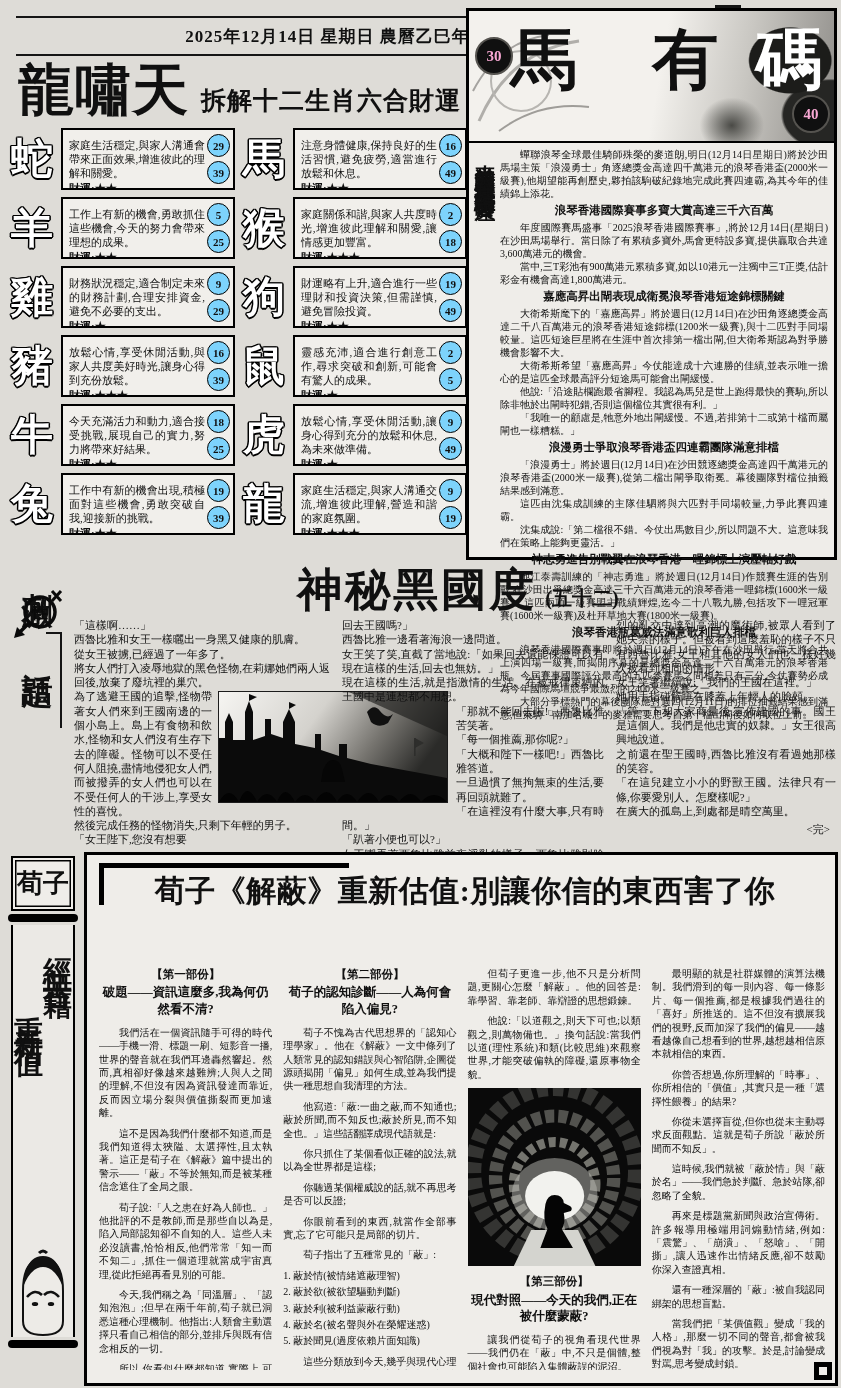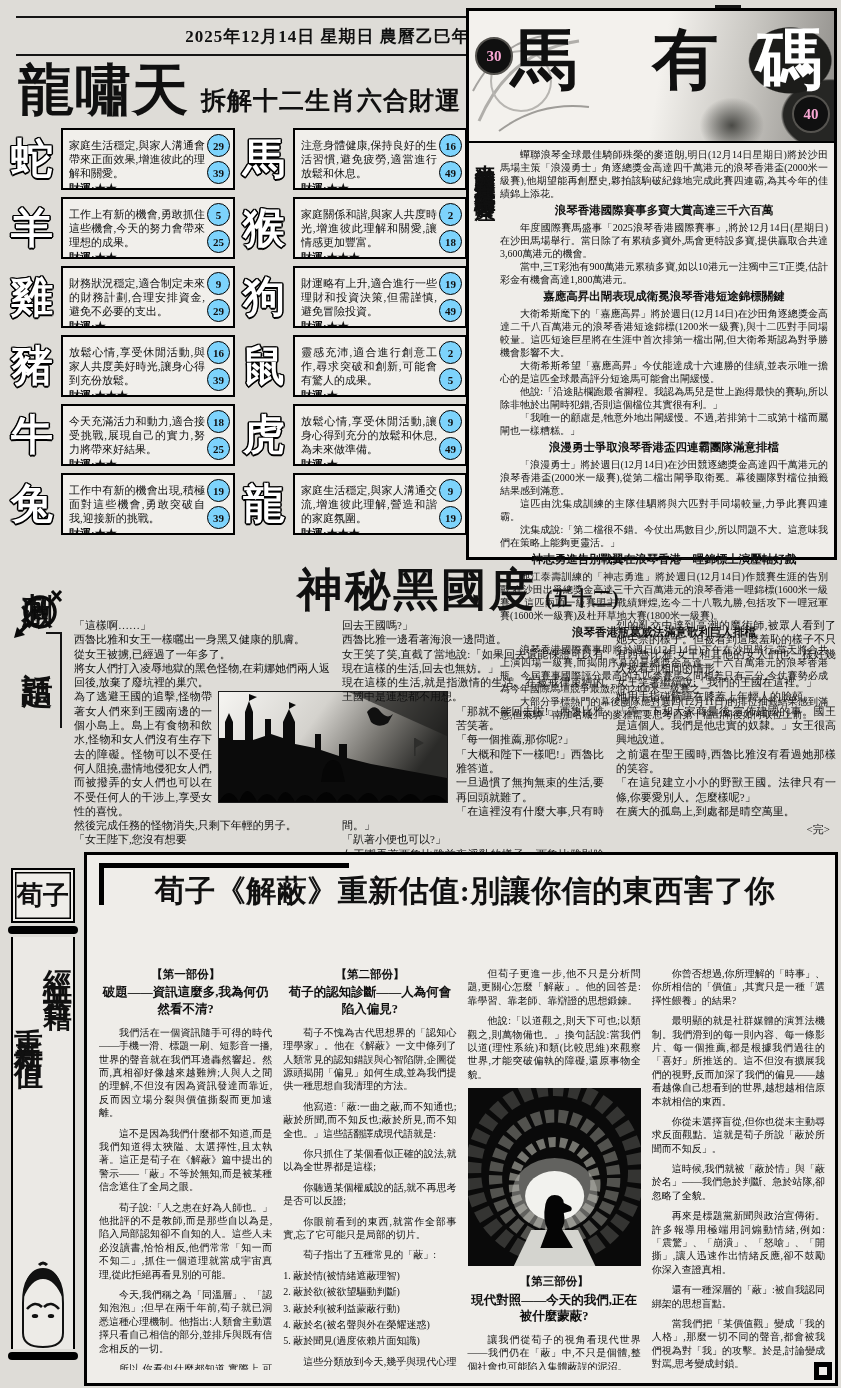--- a/index.html
+++ b/index.html
@@ -67,21 +67,21 @@
   .st-c1{width:256px;} .st-c2{width:262px;} .st-c3{flex:1;}
   .sp{margin:0;text-indent:1em;}
   .sp.ni{text-indent:0;}
   .castle{float:right;width:228px;height:110px;margin:2px -118px 3px 6px;
     border:1px solid #1c1c1c;background:#888;}
   .sp-l{float:left;width:114px;height:108px;}
   .st-end{text-align:right;margin:4px 6px 0 0;font-size:11px;}
   .st-author{text-align:right;font-size:17px;font-weight:900;margin-top:16px;}
   
   #xunzi{position:absolute;left:8px;top:852px;width:830px;height:534px;}
-  .xz-scroll{position:absolute;left:0;top:16px;width:70px;}
+  .xz-scroll{position:absolute;left:0;top:4px;width:70px;}
   .xz-s1{border:2.5px solid #000;background:#efede9;margin:0 3px;padding:8px 2px;
     text-align:center;font-size:26px;font-weight:900;
     box-shadow:inset 0 0 0 2px #efede9, inset 0 0 0 3.5px #000;}
   .xz-roller{position:relative;height:8px;background:#000;border-radius:4px;margin:3px 0;}
   .xz-s2{position:relative;border-left:2.5px solid #000;border-right:2.5px solid #000;
     background:#ebe9e5;margin:0 3px;height:412px;}
   .xz-v{writing-mode:vertical-rl;text-orientation:upright;font-size:29px;font-weight:900;
     letter-spacing:11px;line-height:1;position:absolute;}
   .xz-v-r{right:1px;top:10px;} .xz-v-l{left:1px;top:68px;}
   .xz-face{position:absolute;left:50%;transform:translateX(-50%);bottom:0;}
@@ -394,22 +394,22 @@
           <ellipse cx="85" cy="106" rx="42" ry="36" fill="#b9b9b3" opacity="0.5"></ellipse>
           <ellipse cx="85" cy="108" rx="29" ry="25" fill="#f2f2ee"></ellipse>
           <path d="M45,178 L125,178 L108,142 L62,142 Z" fill="#d4d4cf"></path>
           <path d="M76,116 q2,-9 9,-9 q8,0 9,8 l6,3 q3,2 1,5 l-7,2 q2,10 -2,16 l11,19 l-32,0 l7,-19 q-5,-9 -2,-25 z" fill="#050505"></path>
         </svg>
         <p class="xpart">【第三部份】</p>
         <p class="xsub">現代對照——今天的我們,正在被什麼蒙蔽?</p>
         <p class="xp">讓我們從荀子的視角看現代世界——我們仍在「蔽」中,不只是個體,整個社會也可能陷入集體蔽誤的泥沼。</p>
       </div>
       <div class="xcol">
+        <p class="xp">最明顯的就是社群媒體的演算法機制。我們滑到的每一則內容、每一條影片、每一個推薦,都是根據我們過往的「喜好」所推送的。這不但沒有擴展我們的視野,反而加深了我們的偏見——越看越像自己想看到的世界,越想越相信原本就相信的東西。</p>
         <p class="xp">你曾否想過,你所理解的「時事」、你所相信的「價值」,其實只是一種「選擇性餵養」的結果?</p>
-        <p class="xp">最明顯的就是社群媒體的演算法機制。我們滑到的每一則內容、每一條影片、每一個推薦,都是根據我們過往的「喜好」所推送的。這不但沒有擴展我們的視野,反而加深了我們的偏見——越看越像自己想看到的世界,越想越相信原本就相信的東西。</p>
         <p class="xp">你從未選擇盲從,但你也從未主動尋求反面觀點。這就是荀子所說「蔽於所聞而不知反」。</p>
         <p class="xp">這時候,我們就被「蔽於情」與「蔽於名」——我們急於判斷、急於站隊,卻忽略了全貌。</p>
         <p class="xp">再來是標題黨新聞與政治宣傳術。許多報導用極端用詞煽動情緒,例如:「震驚」、「崩潰」、「怒嗆」、「開撕」,讓人迅速作出情緒反應,卻不鼓勵你深入查證真相。</p>
         <p class="xp">還有一種深層的「蔽」:被自我認同綁架的思想盲點。</p>
         <p class="xp">當我們把「某價值觀」變成「我的人格」,那麼一切不同的聲音,都會被我們視為對「我」的攻擊。於是,討論變成對罵,思考變成封鎖。</p>
         <p class="xp xcont">(待續)</p>
       </div>
     </div>
     <div class="xz-corner"></div>
   </div>

